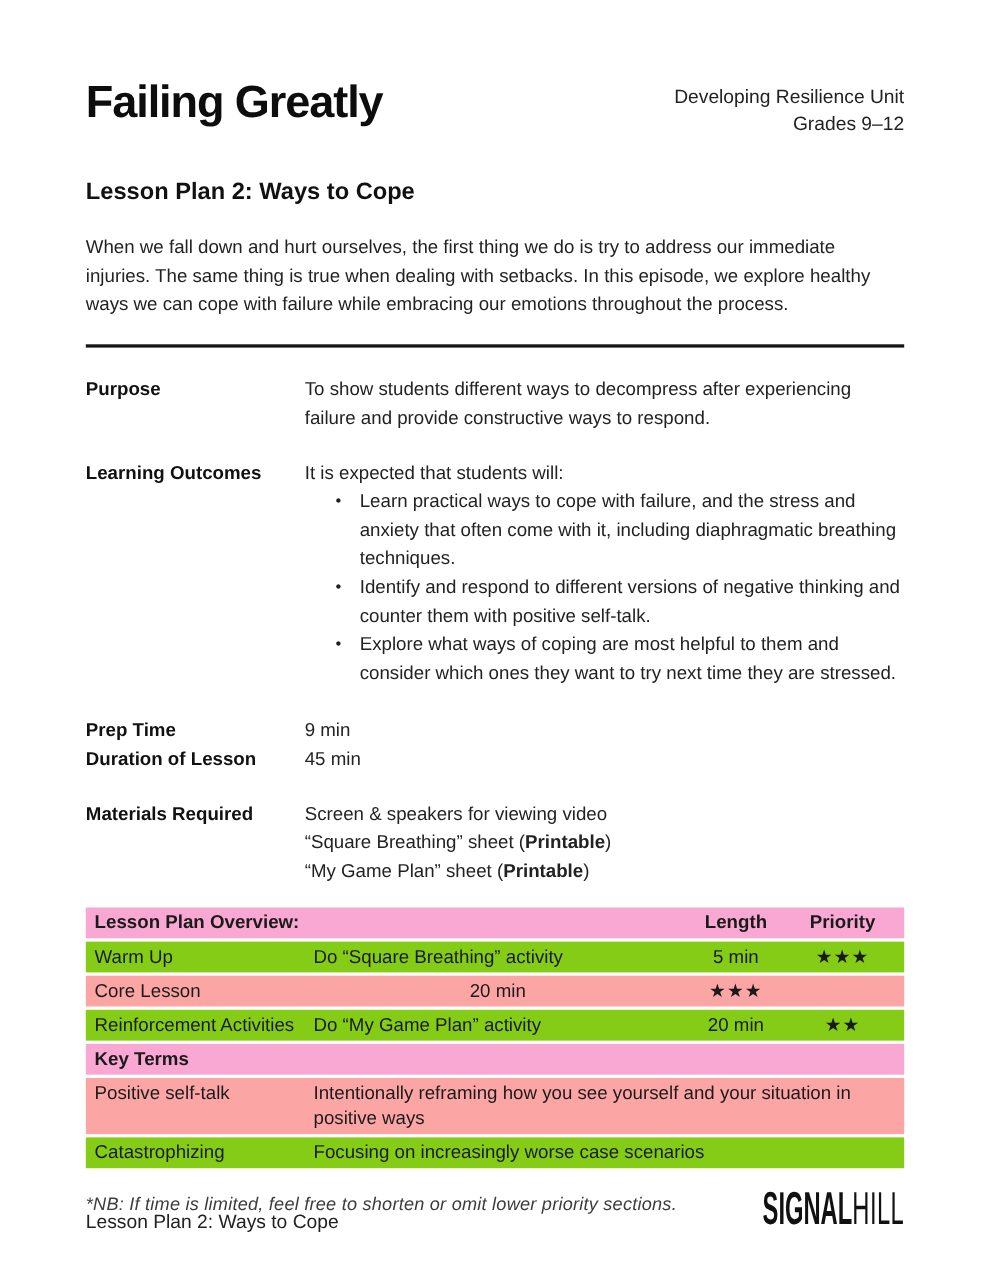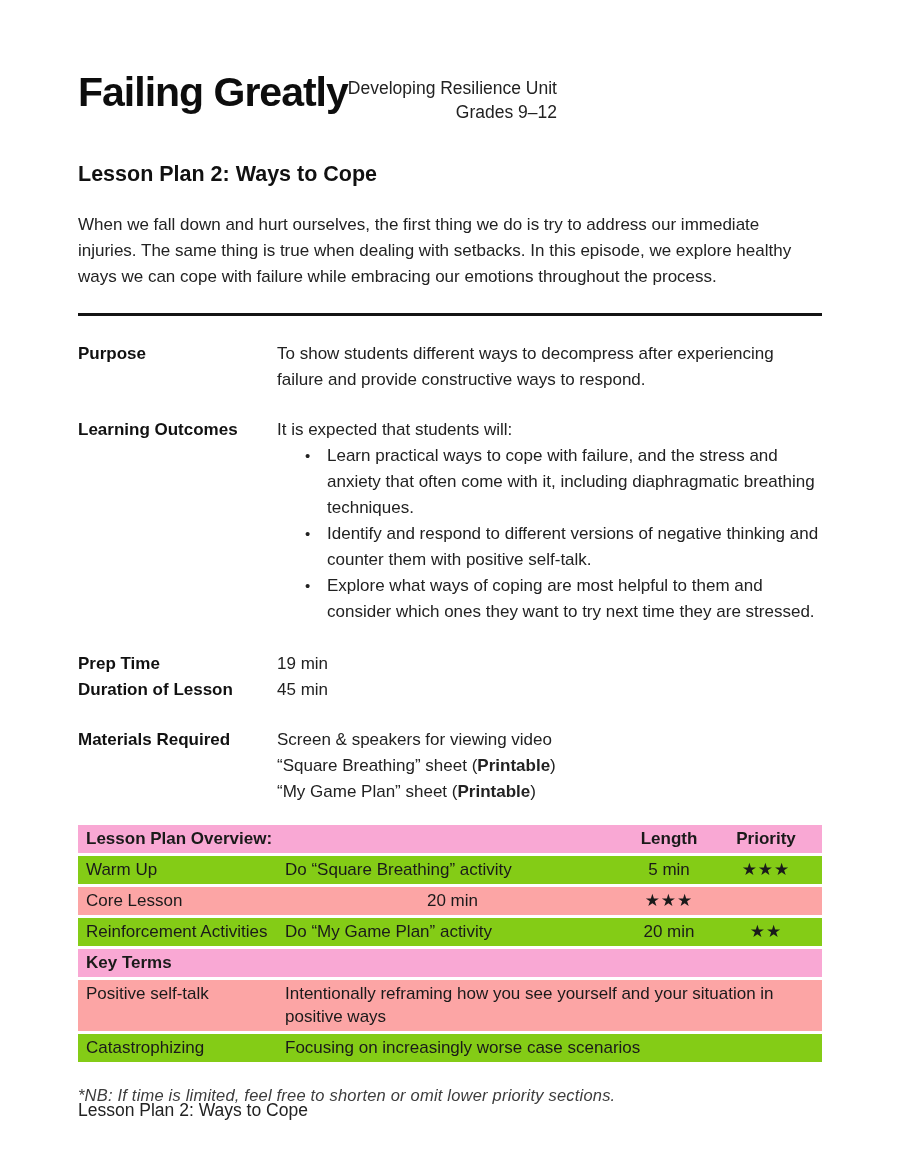--- a/index.html
+++ b/index.html
@@ -10,21 +10,21 @@
     height: 1166px;
     margin: 0 auto;
     background: #ffffff;
     padding: 70px 78px 0 78px;
     font-family: "Liberation Sans", sans-serif;
     color: #1e1e1e;
     overflow: hidden;
   }
 
   
-  .masthead { display: flex; align-items: flex-start; }
+  .masthead { display: flex; justify-content: space-between; align-items: flex-start; }
   .doc-title {
     font-size: 41px;
     font-weight: 700;
     letter-spacing: -1px;
     color: #0d0d0d;
     line-height: 1.1;
   }
   .unit-block {
     text-align: right;
     font-size: 17.5px;
@@ -160,21 +160,21 @@
             <span class="bullet">•</span>
             <span>Explore what ways of coping are most helpful to them and consider which ones they want to try next time they are stressed.</span>
           </li>
         </ul>
       </div>
     </div>
 
     <div class="mt-block" style="margin-top:26px;">
       <div class="info-row">
         <div class="info-label">Prep Time</div>
-        <div class="info-value">19 min</div>
+        <div class="info-value">9 min</div>
       </div>
       <div class="info-row">
         <div class="info-label">Duration of Lesson</div>
         <div class="info-value">45 min</div>
       </div>
     </div>
 
     <div class="info-row mt-block">
       <div class="info-label">Materials Required</div>
       <div class="info-value">
@@ -229,15 +229,18 @@
       <div>Catastrophizing</div>
       <div>Focusing on increasingly worse case scenarios</div>
     </div>
 
   </div>
 
   <div class="footnote">*NB: If time is limited, feel free to shorten or omit lower priority sections.</div>
 
   <div class="footer">
     <div class="footer-label">Lesson Plan 2: Ways to Cope</div>
+    <div class="logo-box">
+      <span class="logo-stretch"><span>SIGNAL</span><span class="logo-light">HILL</span></span>
+    </div>
   </div>
 
 </div>
 
 </body></html>

